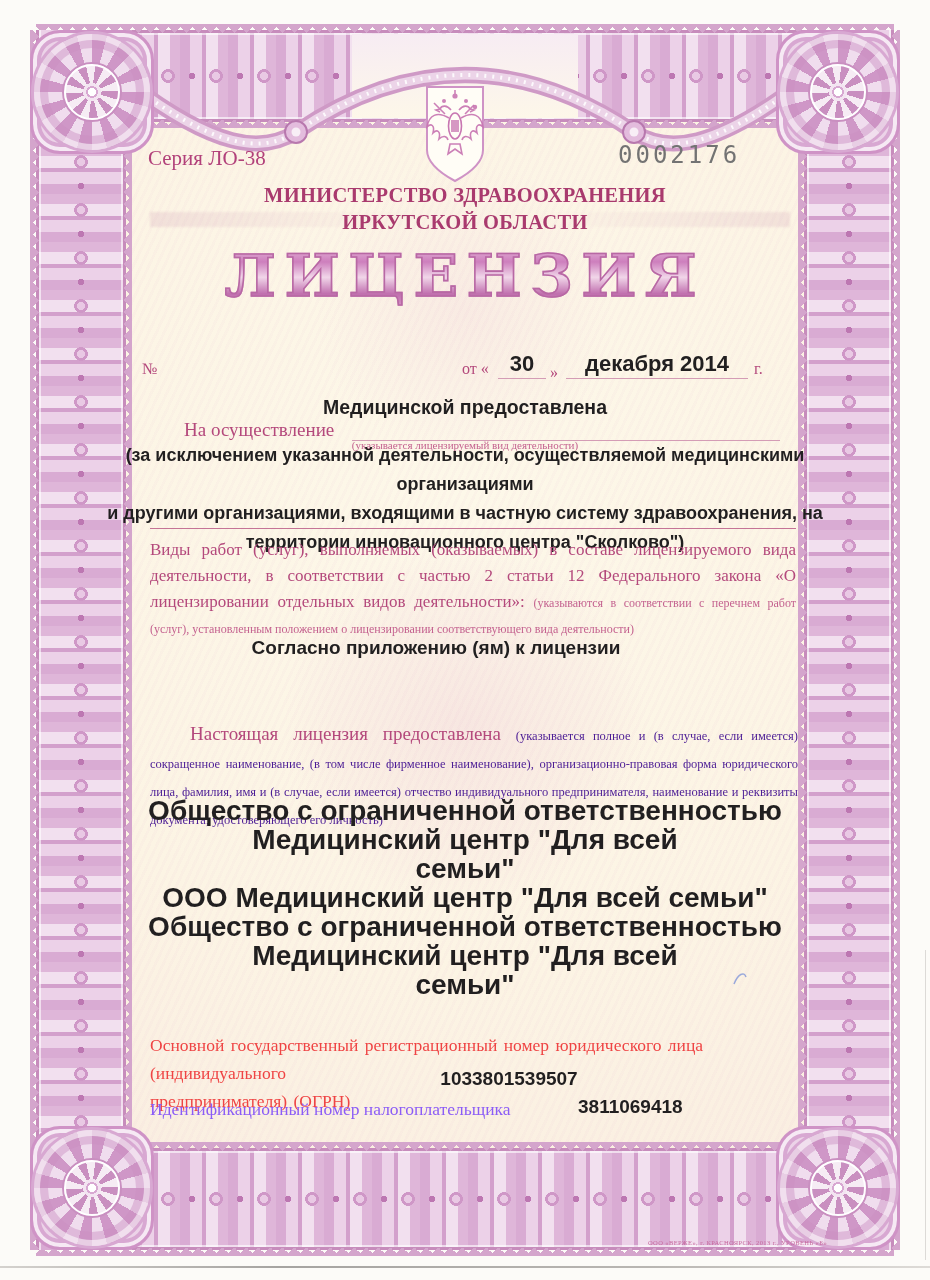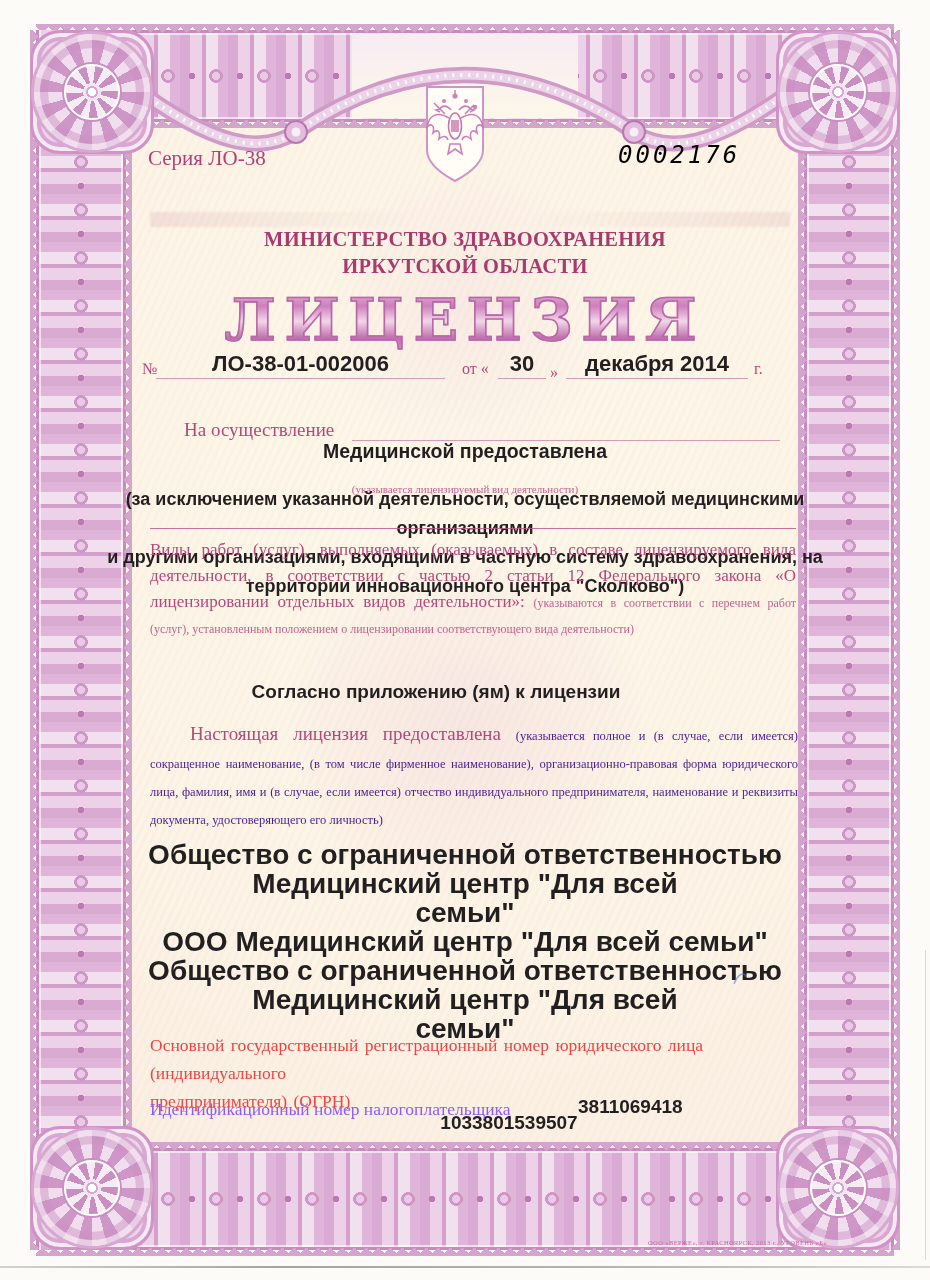--- a/index.html
+++ b/index.html
@@ -59,25 +59,25 @@
   .corner.tl{left:28px;top:28px;} .corner.tr{right:28px;top:28px;}
   .corner.bl{left:28px;bottom:28px;} .corner.br{right:28px;bottom:28px;}
 
   .arch-svg{position:absolute;left:0;top:0;z-index:2;}
   .eagle-svg{position:absolute;left:421px;top:84px;z-index:3;}
 
   
   .abs{position:absolute;z-index:5;}
   .dark{color:#211f20;font-family:"Liberation Sans","DejaVu Sans",sans-serif;font-weight:bold;}
   .serif{font-family:"Liberation Serif","DejaVu Serif",serif;}
-  .center{text-align:center;margin-top:44px;}
+  .center{text-align:center;}
   .pre{white-space:pre-line;}
 
   .serial-label{left:148px;top:146px;font-size:21px;color:#b2417a;}
-  .form-number{left:618px;top:141px;font-family:"DejaVu Sans Mono",monospace;font-size:24px;color:#000000;letter-spacing:3px;font-style:italic;}
+  .form-number{left:618px;top:141px;font-family:"DejaVu Sans Mono",monospace;font-size:24px;color:#737373;letter-spacing:3px;}
   .ministry{left:0;width:930px;top:182px;font-size:20.5px;font-weight:bold;color:#a93a6e;line-height:27px;letter-spacing:.3px;}
   .ghost{left:150px;top:212px;width:640px;height:15px;z-index:4;filter:blur(1.2px);
     background:linear-gradient(90deg, rgba(190,120,160,.16), rgba(190,120,160,.05) 28%, rgba(190,120,160,0) 42%, rgba(190,120,160,0) 60%, rgba(190,120,160,.07) 78%, rgba(190,120,160,.15));}
   .big-title{left:0;width:930px;top:244px;font-family:"DejaVu Serif","Liberation Serif",serif;font-weight:bold;
     font-size:58px;letter-spacing:9px;line-height:64px;color:#cf86bf;
     background:linear-gradient(180deg,#e9bcdc 0%,#cd7fbd 28%,#f1d6e9 52%,#c06fae 78%,#d892c6 100%);
     -webkit-background-clip:text;background-clip:text;-webkit-text-fill-color:transparent;
     -webkit-text-stroke:1.6px #b868a4;text-shadow:0 0 0 rgba(0,0,0,0);}
   .lbl{font-size:16px;color:#b4497c;}
   .uline{border-bottom:1.5px solid #d49cb5;height:28px;text-align:center;}
@@ -187,23 +187,20 @@
 
   <div class="abs ministry center serif">
     <span>МИНИСТЕРСТВО ЗДРАВООХРАНЕНИЯ</span><br>
     <span>ИРКУТСКОЙ ОБЛАСТИ</span>
   </div>
   <div class="abs ghost"></div>
 
   <div class="abs big-title center">ЛИЦЕНЗИЯ</div>
 
   <div class="abs lbl serif" style="left:142px;top:360px;">№</div>
-  <div class="abs uline" style="left:156px;top:350px;width:289px;">
-    <span class="dark val">ЛО-38-01-002006</span>
-  </div>
   <div class="abs lbl serif" style="left:462px;top:360px;">от «</div>
   <div class="abs uline" style="left:498px;top:350px;width:48px;">
     <span class="dark val">30</span>
   </div>
   <div class="abs lbl serif" style="left:550px;top:364px;">»</div>
   <div class="abs uline" style="left:566px;top:350px;width:182px;">
     <span class="dark val">декабря 2014</span>
   </div>
   <div class="abs lbl serif" style="left:754px;top:360px;">г.</div>
 

